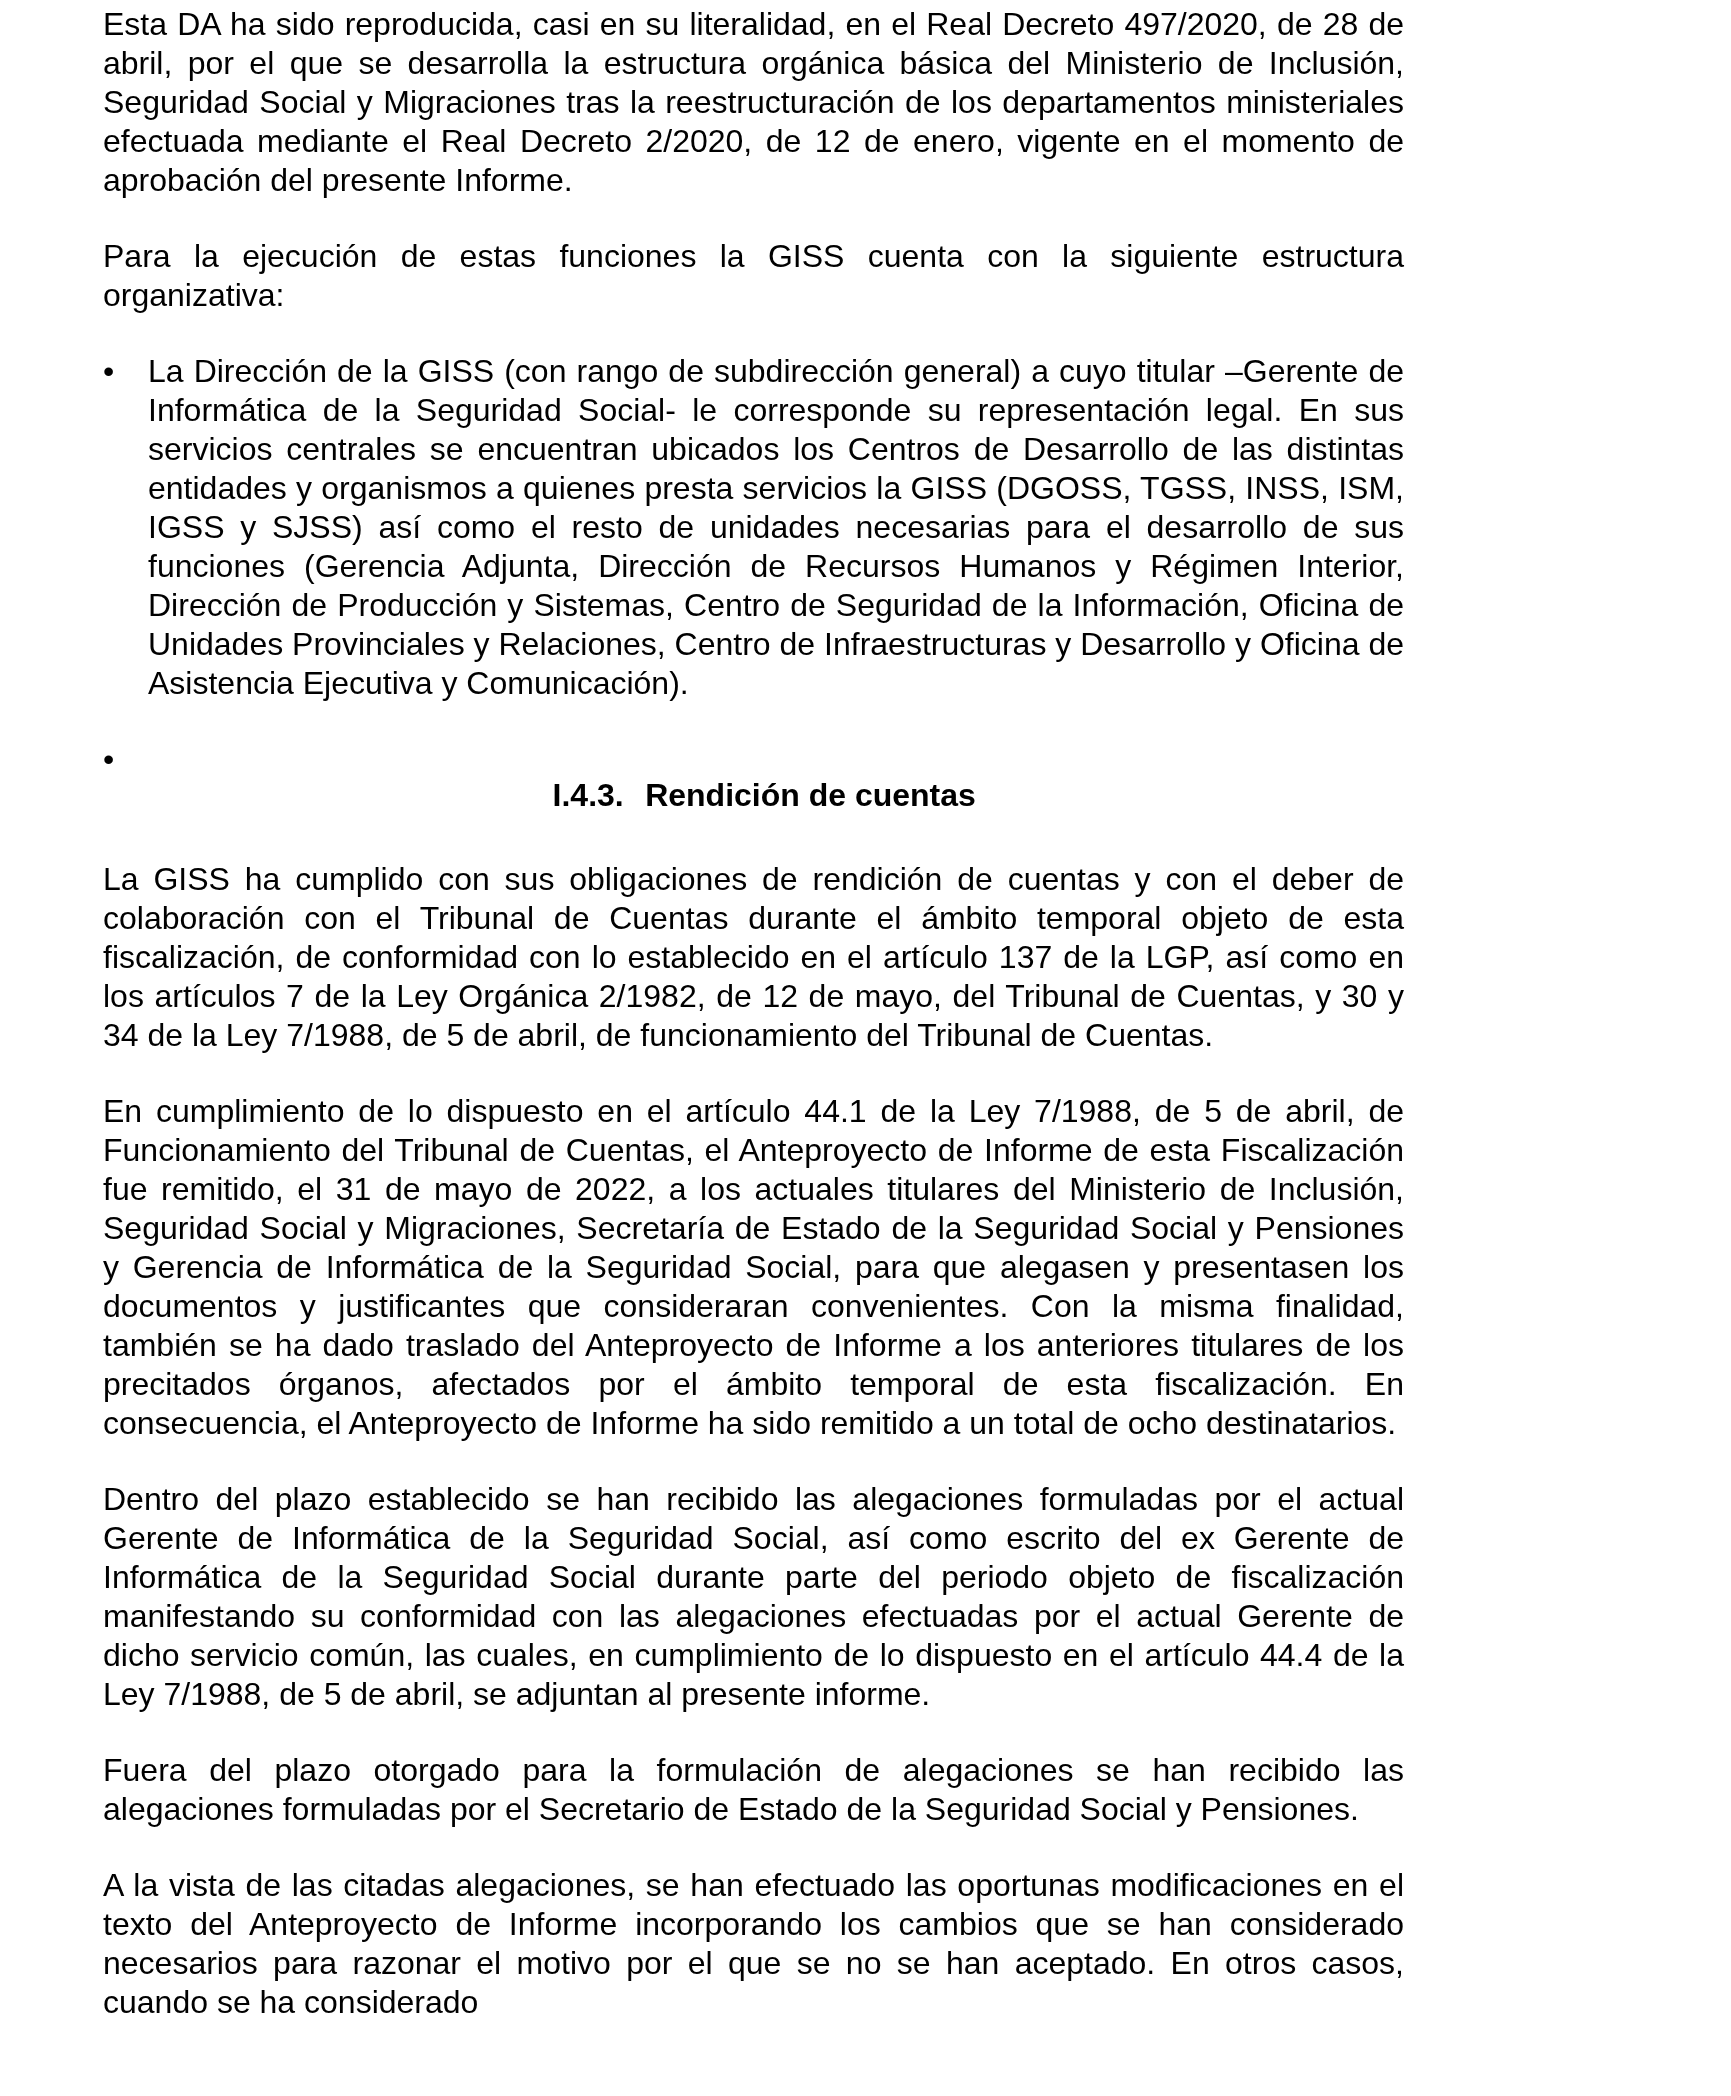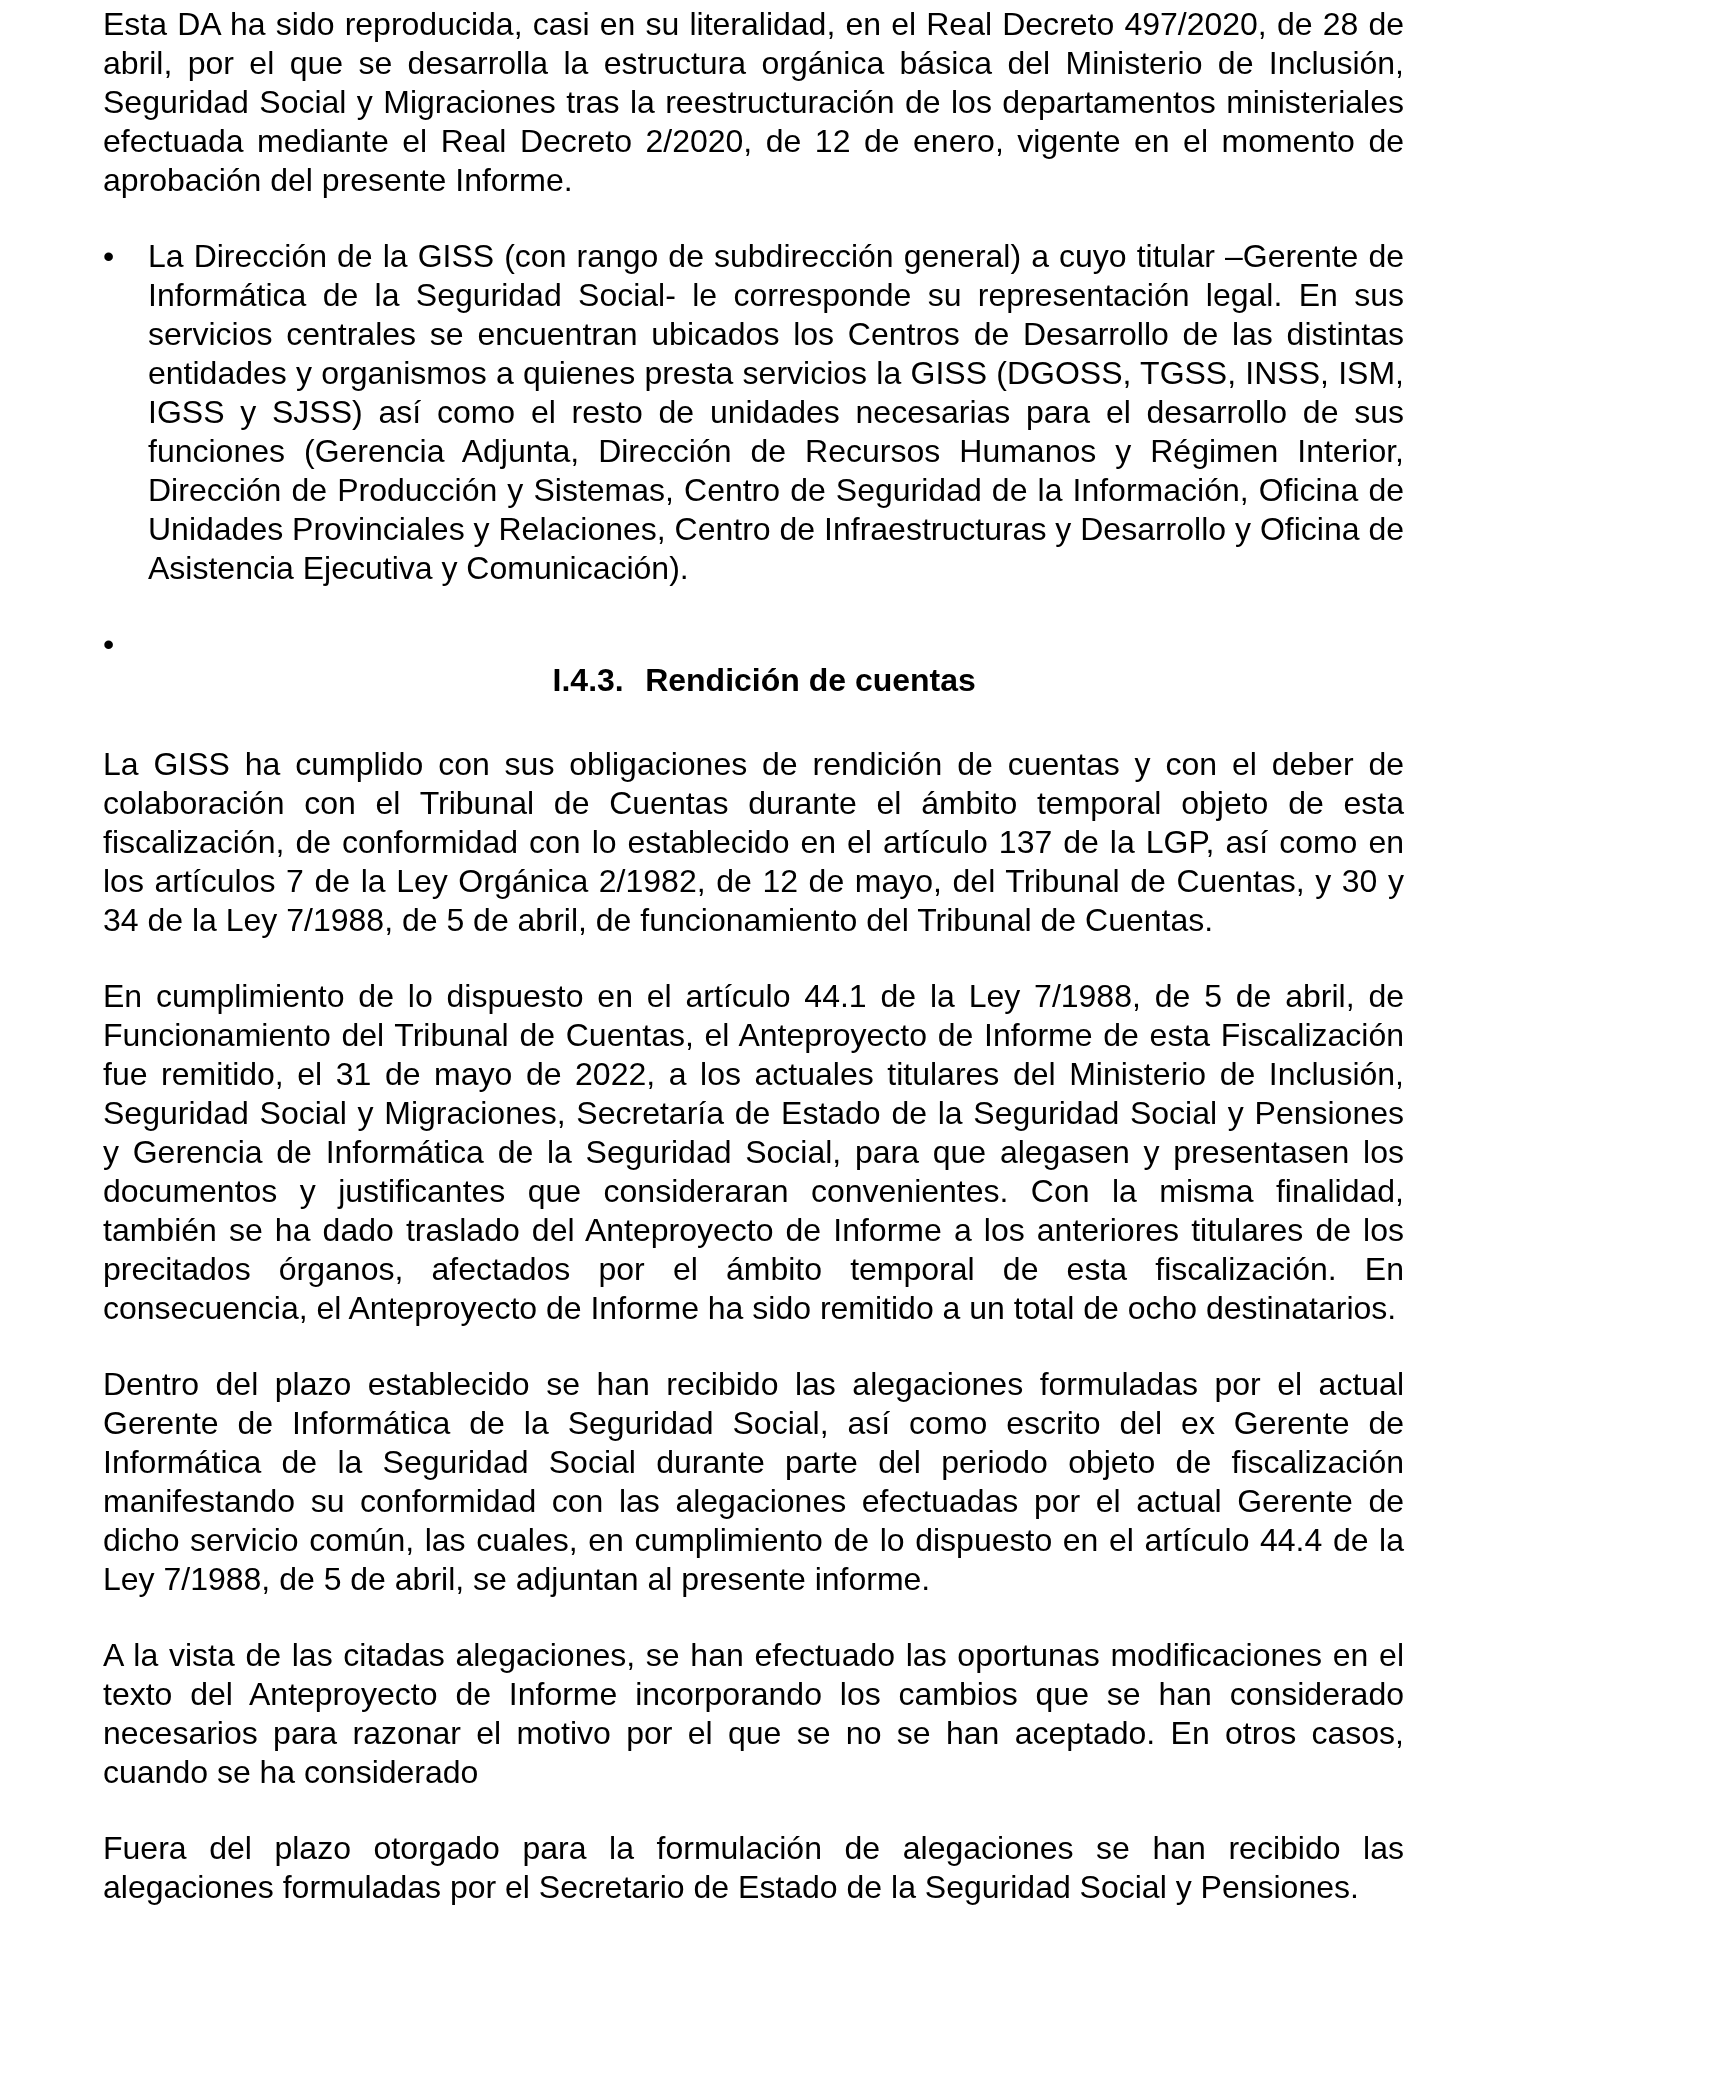--- a/index.html
+++ b/index.html
@@ -61,20 +61,21 @@
   .h-num-15  { min-width: 99px; }
   .h-title { font-weight: bold; }
 </style>
 </head>
 <body>
 
 <div class="page">
 
   <p class="body-par">Esta DA ha sido reproducida, casi en su literalidad, en el Real Decreto 497/2020, de 28 de abril, por el que se desarrolla la estructura orgánica básica del Ministerio de Inclusión, Seguridad Social y Migraciones tras la reestructuración de los departamentos ministeriales efectuada mediante el Real Decreto 2/2020, de 12 de enero, vigente en el momento de aprobación del presente Informe.</p>
 
+  <p class="body-par">Para la ejecución de estas funciones la GISS cuenta con la siguiente estructura organizativa:</p>
 
   <ul class="bullet-list">
     <li>
       <span class="bullet-glyph">•</span>
       <span>La Dirección de la GISS (con rango de subdirección general) a cuyo titular –Gerente de Informática de la Seguridad Social- le corresponde su representación legal. En sus servicios centrales se encuentran ubicados los Centros de Desarrollo de las distintas entidades y organismos a quienes presta servicios la GISS (DGOSS, TGSS, INSS, ISM, IGSS y SJSS) así como el resto de unidades necesarias para el desarrollo de sus funciones (Gerencia Adjunta, Dirección de Recursos Humanos y Régimen Interior, Dirección de Producción y Sistemas, Centro de Seguridad de la Información, Oficina de Unidades Provinciales y Relaciones, Centro de Infraestructuras y Desarrollo y Oficina de Asistencia Ejecutiva y Comunicación).</span>
     </li>
     <li>
       <span class="bullet-glyph">•</span>
     </li>
   </ul>
@@ -83,18 +84,18 @@
     <span class="h-num h-num-143">I.4.3.</span><span class="h-title">Rendición de cuentas</span>
   </h2>
 
   <p class="body-par">La GISS ha cumplido con sus obligaciones de rendición de cuentas y con el deber de colaboración con el Tribunal de Cuentas durante el ámbito temporal objeto de esta fiscalización, de conformidad con lo establecido en el artículo 137 de la LGP, así como en los artículos 7 de la Ley Orgánica 2/1982, de 12 de mayo, del Tribunal de Cuentas, y 30 y 34 de la Ley 7/1988, de 5 de abril, de funcionamiento del Tribunal de Cuentas.</p>
 
 
   <p class="body-par">En cumplimiento de lo dispuesto en el artículo 44.1 de la Ley 7/1988, de 5 de abril, de Funcionamiento del Tribunal de Cuentas, el Anteproyecto de Informe de esta Fiscalización fue remitido, el 31 de mayo de 2022, a los actuales titulares del Ministerio de Inclusión, Seguridad Social y Migraciones, Secretaría de Estado de la Seguridad Social y Pensiones y Gerencia de Informática de la Seguridad Social, para que alegasen y presentasen los documentos y justificantes que consideraran convenientes. Con la misma finalidad, también se ha dado traslado del Anteproyecto de Informe a los anteriores titulares de los precitados órganos, afectados por el ámbito temporal de esta fiscalización. En consecuencia, el Anteproyecto de Informe ha sido remitido a un total de ocho destinatarios.</p>
 
   <p class="body-par">Dentro del plazo establecido se han recibido las alegaciones formuladas por el actual Gerente de Informática de la Seguridad Social, así como escrito del ex Gerente de Informática de la Seguridad Social durante parte del periodo objeto de fiscalización manifestando su conformidad con las alegaciones efectuadas por el actual Gerente de dicho servicio común, las cuales, en cumplimiento de lo dispuesto en el artículo 44.4 de la Ley 7/1988, de 5 de abril, se adjuntan al presente informe.</p>
 
+  <p class="body-par">Fuera del plazo otorgado para la formulación de alegaciones se han recibido las alegaciones formuladas por el Secretario de Estado de la Seguridad Social y Pensiones.</p>
+
   <p class="body-par">A la vista de las citadas alegaciones, se han efectuado las oportunas modificaciones en el texto del Anteproyecto de Informe incorporando los cambios que se han considerado necesarios para razonar el motivo por el que se no se han aceptado. En otros casos, cuando se ha considerado</p>
-
-  <p class="body-par">Fuera del plazo otorgado para la formulación de alegaciones se han recibido las alegaciones formuladas por el Secretario de Estado de la Seguridad Social y Pensiones.</p>
 
 </div>
 
 
 </body></html>

